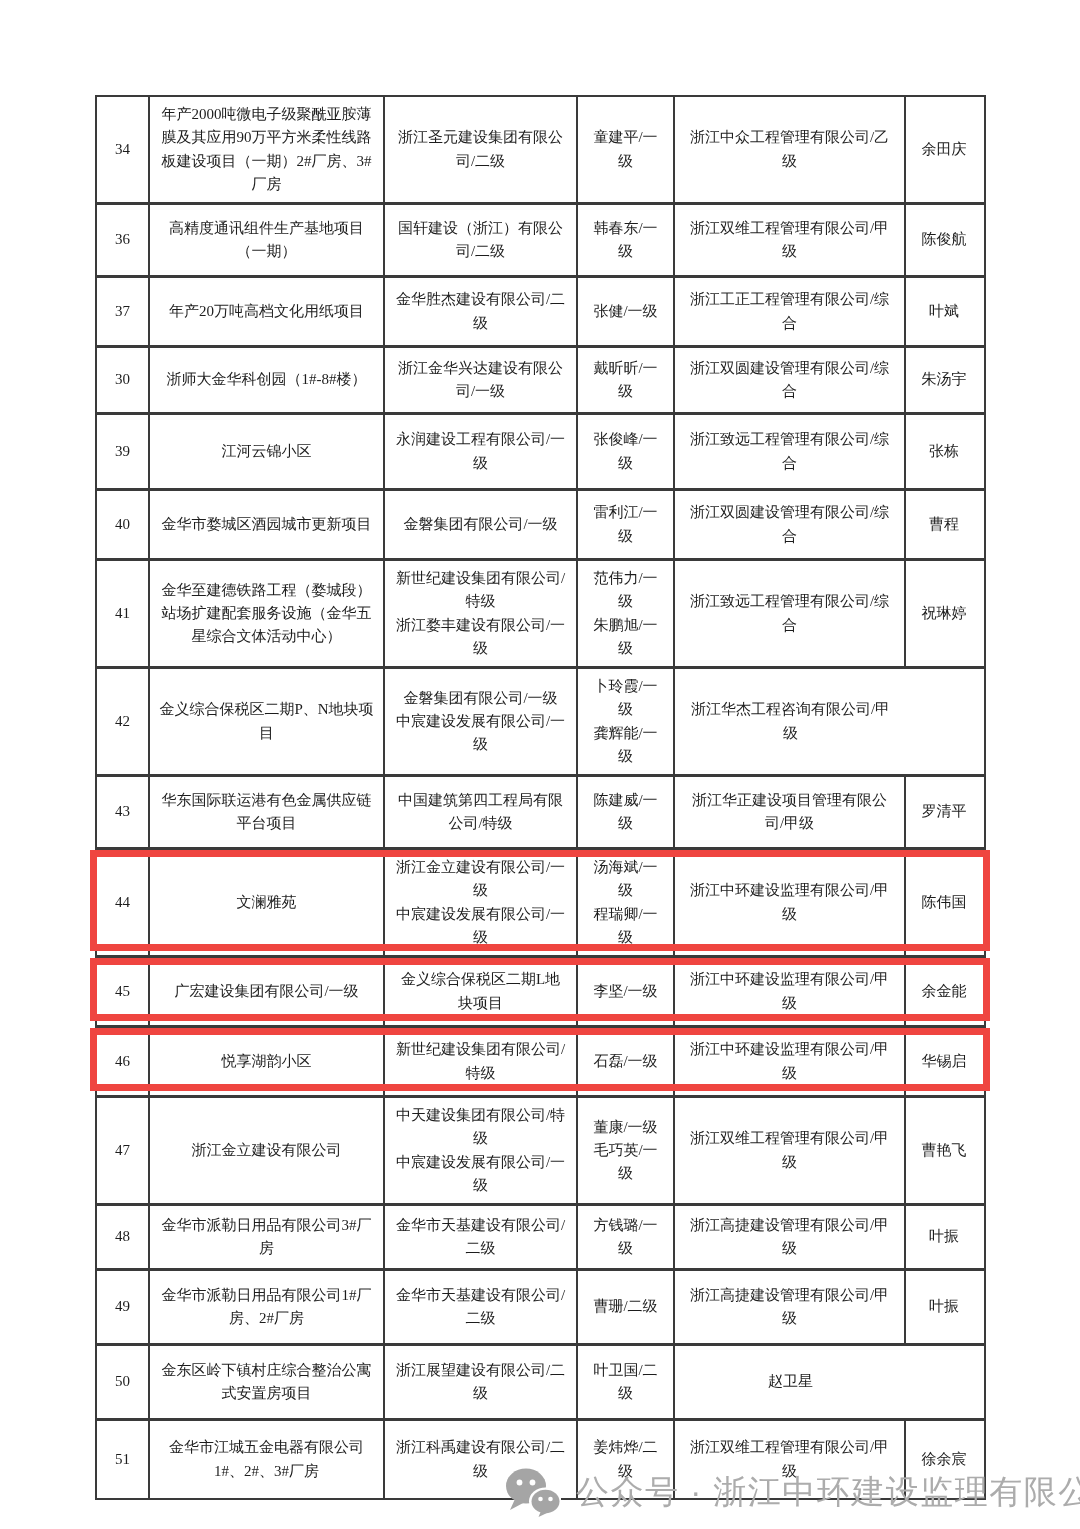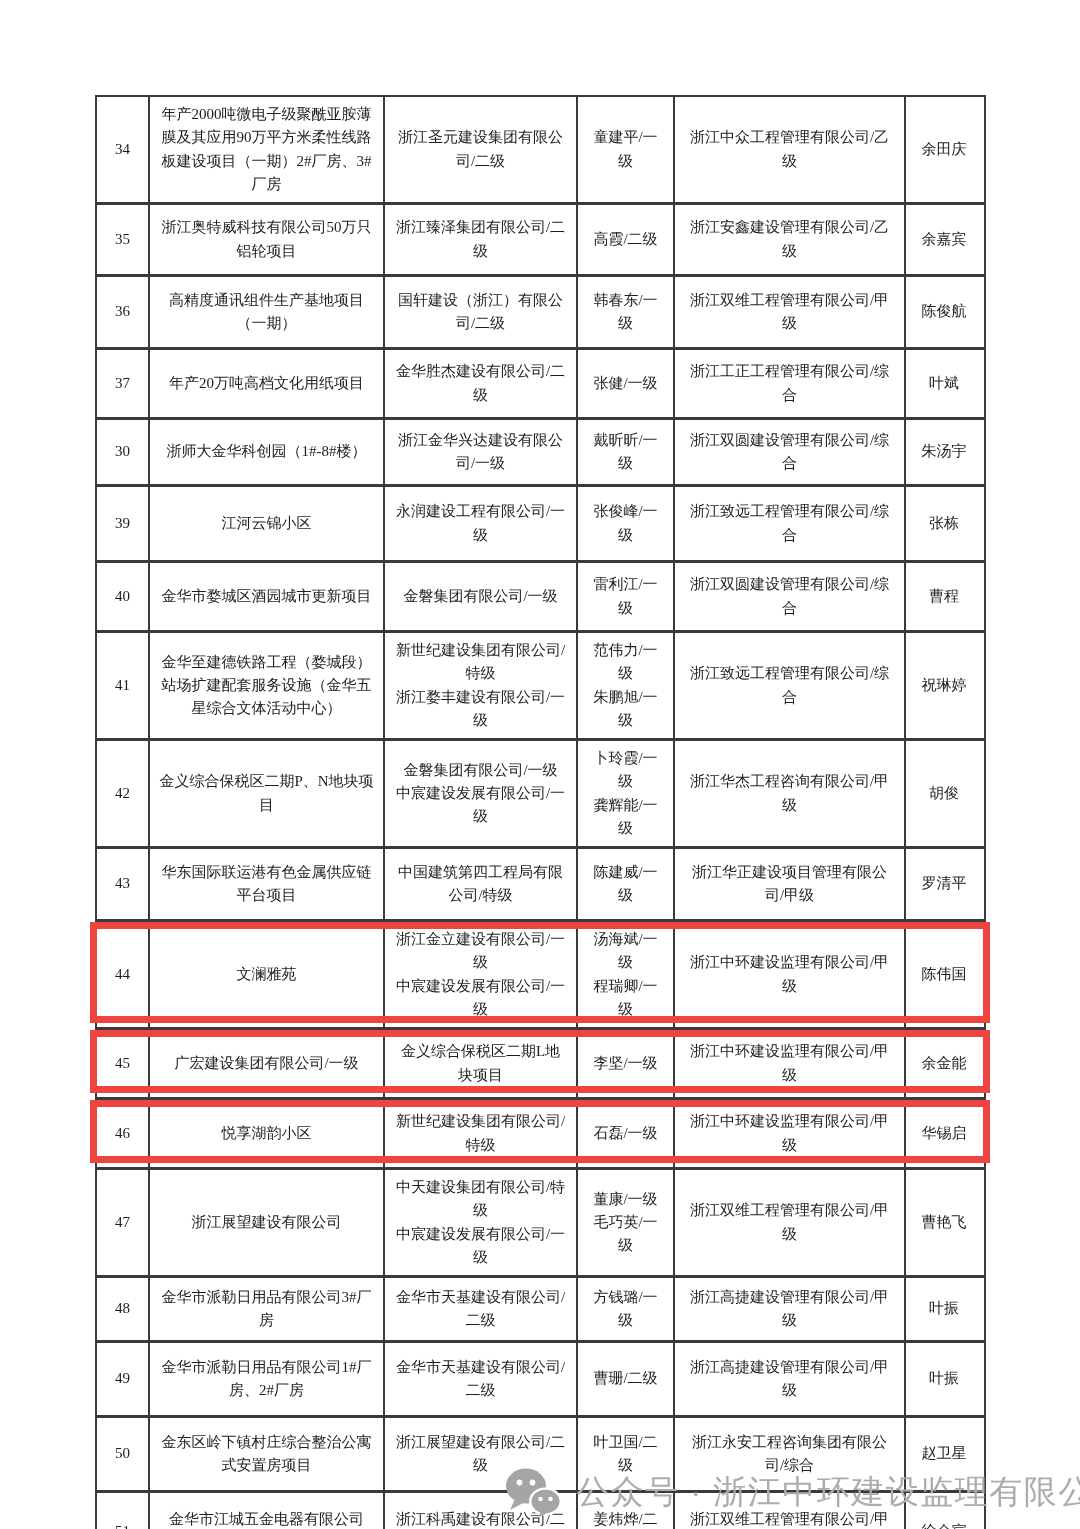--- a/index.html
+++ b/index.html
@@ -78,28 +78,20 @@
 
   <div class="row" style="min-height:90px">
     <div class="c">34</div>
     <div class="c">年产2000吨微电子级聚酰亚胺薄膜及其应用90万平方米柔性线路板建设项目（一期）2#厂房、3#厂房</div>
     <div class="c">浙江圣元建设集团有限公司/二级</div>
     <div class="c">童建平/一级</div>
     <div class="c">浙江中众工程管理有限公司/乙级</div>
     <div class="c">余田庆</div>
   </div>
 
-  <div class="row" style="min-height:72px">
-    <div class="c">35</div>
-    <div class="c">浙江奥特威科技有限公司50万只铝轮项目</div>
-    <div class="c">浙江臻泽集团有限公司/二级</div>
-    <div class="c">高霞/二级</div>
-    <div class="c">浙江安鑫建设管理有限公司/乙级</div>
-    <div class="c">余嘉宾</div>
-  </div>
 
   <div class="row" style="min-height:73px">
     <div class="c">36</div>
     <div class="c">高精度通讯组件生产基地项目（一期）</div>
     <div class="c">国轩建设（浙江）有限公司/二级</div>
     <div class="c">韩春东/一级</div>
     <div class="c">浙江双维工程管理有限公司/甲级</div>
     <div class="c">陈俊航</div>
   </div>
 
@@ -151,21 +143,20 @@
   </div>
 
   <div class="row" style="min-height:75px">
     <div class="c">42</div>
     <div class="c">金义综合保税区二期P、N地块项目</div>
     <div class="c">金磐集团有限公司/一级
 中宸建设发展有限公司/一级</div>
     <div class="c">卜玲霞/一级
 龚辉能/一级</div>
     <div class="c">浙江华杰工程咨询有限公司/甲级</div>
-    <div class="c">胡俊</div>
   </div>
 
   <div class="row" style="min-height:73px">
     <div class="c">43</div>
     <div class="c">华东国际联运港有色金属供应链平台项目</div>
     <div class="c">中国建筑第四工程局有限公司/特级</div>
     <div class="c">陈建威/一级</div>
     <div class="c">浙江华正建设项目管理有限公司/甲级</div>
     <div class="c">罗清平</div>
   </div>
@@ -194,21 +185,21 @@
     <div class="c">46</div>
     <div class="c">悦享湖韵小区</div>
     <div class="c">新世纪建设集团有限公司/特级</div>
     <div class="c">石磊/一级</div>
     <div class="c">浙江中环建设监理有限公司/甲级</div>
     <div class="c">华锡启</div>
   </div>
 
   <div class="row" style="min-height:72px">
     <div class="c">47</div>
-    <div class="c">浙江展望建设有限公司</div>
+    <div class="c">浙江金立建设有限公司</div>
     <div class="c">中天建设集团有限公司/特级
 中宸建设发展有限公司/一级</div>
     <div class="c">董康/一级
 毛巧英/一级</div>
     <div class="c">浙江双维工程管理有限公司/甲级</div>
     <div class="c">曹艳飞</div>
   </div>
 
   <div class="row" style="min-height:65px">
     <div class="c">48</div>
@@ -226,21 +217,20 @@
     <div class="c">曹珊/二级</div>
     <div class="c">浙江高捷建设管理有限公司/甲级</div>
     <div class="c">叶振</div>
   </div>
 
   <div class="row" style="min-height:75px">
     <div class="c">50</div>
     <div class="c">金东区岭下镇村庄综合整治公寓式安置房项目</div>
     <div class="c">浙江展望建设有限公司/二级</div>
     <div class="c">叶卫国/二级</div>
-    <div class="c">浙江永安工程咨询集团有限公司/综合</div>
     <div class="c">赵卫星</div>
   </div>
 
   <div class="row" style="min-height:77px">
     <div class="c">51</div>
     <div class="c">金华市江城五金电器有限公司1#、2#、3#厂房</div>
     <div class="c">浙江科禹建设有限公司/二级</div>
     <div class="c">姜炜烨/二级</div>
     <div class="c">浙江双维工程管理有限公司/甲级</div>
     <div class="c">徐余宸</div>

